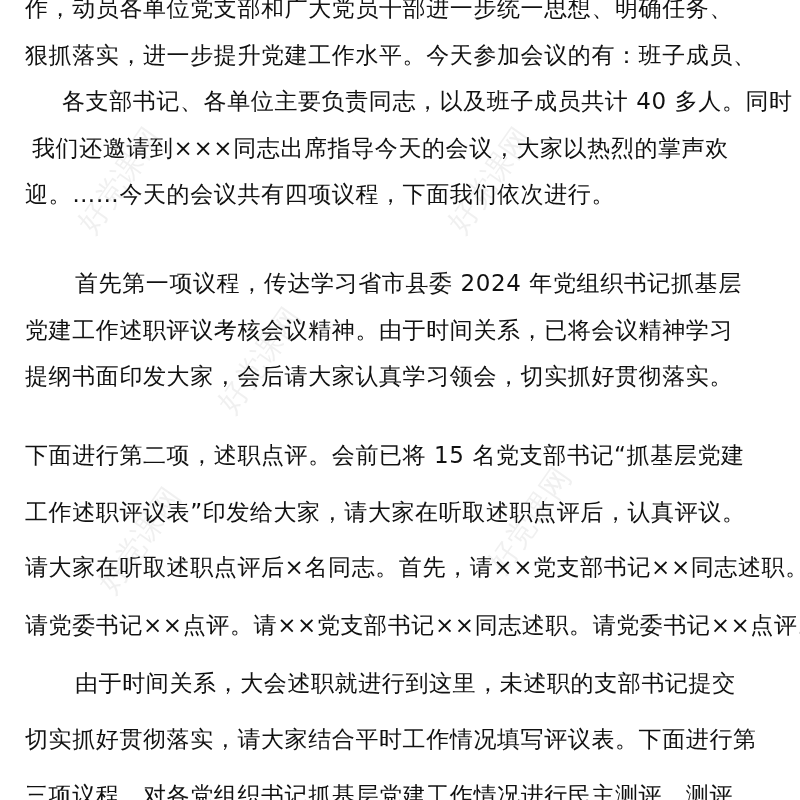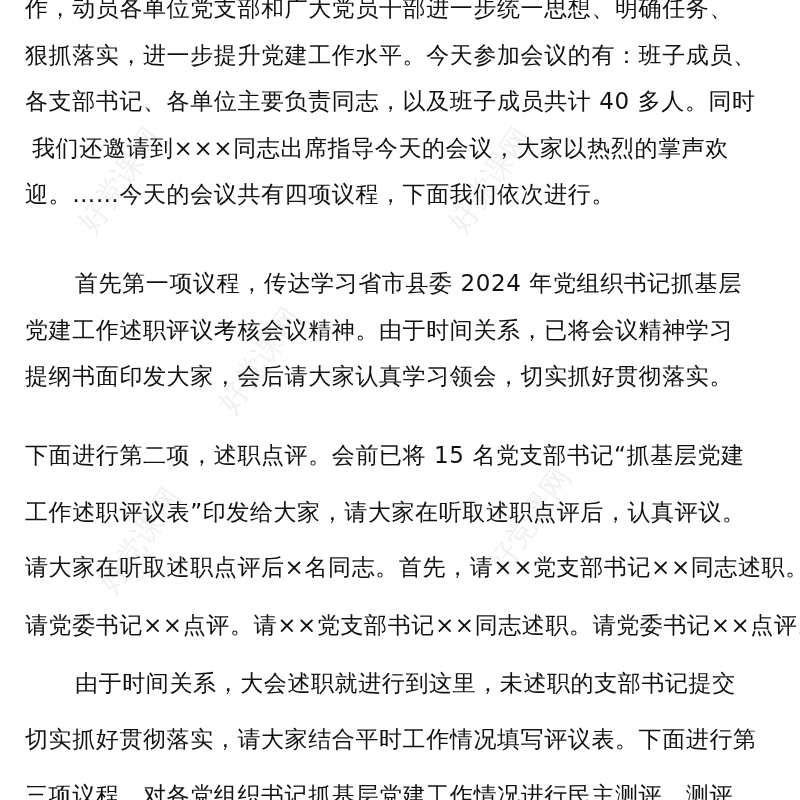--- a/index.html
+++ b/index.html
@@ -24,21 +24,21 @@
 
 <div class="page">
   <div class="watermark" style="left:60px; top:160px;">好党课网</div>
   <div class="watermark" style="left:430px; top:160px;">好党课网</div>
   <div class="watermark" style="left:200px; top:340px;">好党课网</div>
   <div class="watermark" style="left:80px; top:520px;">好党课网</div>
   <div class="watermark" style="left:470px; top:500px;">好党课网</div>
 
   <div class="line" style="top:-7px;">作，动员各单位党支部和广大党员干部进一步统一思想、明确任务、</div>
   <div class="line" style="top:40px;">狠抓落实，进一步提升党建工作水平。今天参加会议的有：班子成员、</div>
-  <div class="line" style="top:86px;">各支部书记、各单位主要负责同志，以及班子成员共计 40 多人。同时</div>
+  <div class="line" style="top:86px;margin-left:37px;">各支部书记、各单位主要负责同志，以及班子成员共计 40 多人。同时</div>
   <div class="line" style="top:133px;margin-left:7px;">我们还邀请到×××同志出席指导今天的会议，大家以热烈的掌声欢</div>
   <div class="line" style="top:179px;">迎。……今天的会议共有四项议程，下面我们依次进行。</div>
 
   <div class="line indent" style="top:268px;">首先第一项议程，传达学习省市县委 2024 年党组织书记抓基层</div>
   <div class="line" style="top:315px;text-align:center;">党建工作述职评议考核会议精神。由于时间关系，已将会议精神学习</div>
   <div class="line" style="top:361px;text-align:right;">提纲书面印发大家，会后请大家认真学习领会，切实抓好贯彻落实。</div>
   <div class="line" style="top:440px;">下面进行第二项，述职点评。会前已将 15 名党支部书记“抓基层党建</div>
   <div class="line" style="top:497px;">工作述职评议表”印发给大家，请大家在听取述职点评后，认真评议。</div>
   <div class="line" style="top:552px;">请大家在听取述职点评后×名同志。首先，请××党支部书记××同志述职。</div>
   <div class="line" style="top:610px;">请党委书记××点评。请××党支部书记××同志述职。请党委书记××点评。</div>

